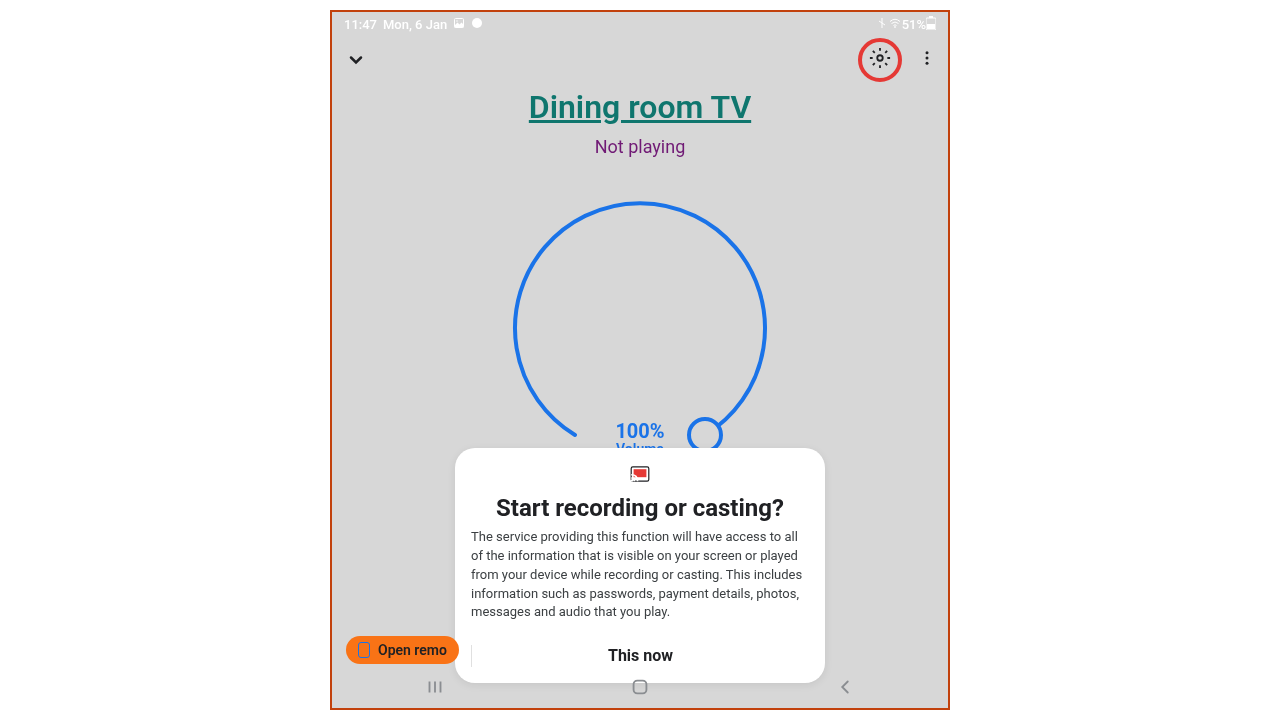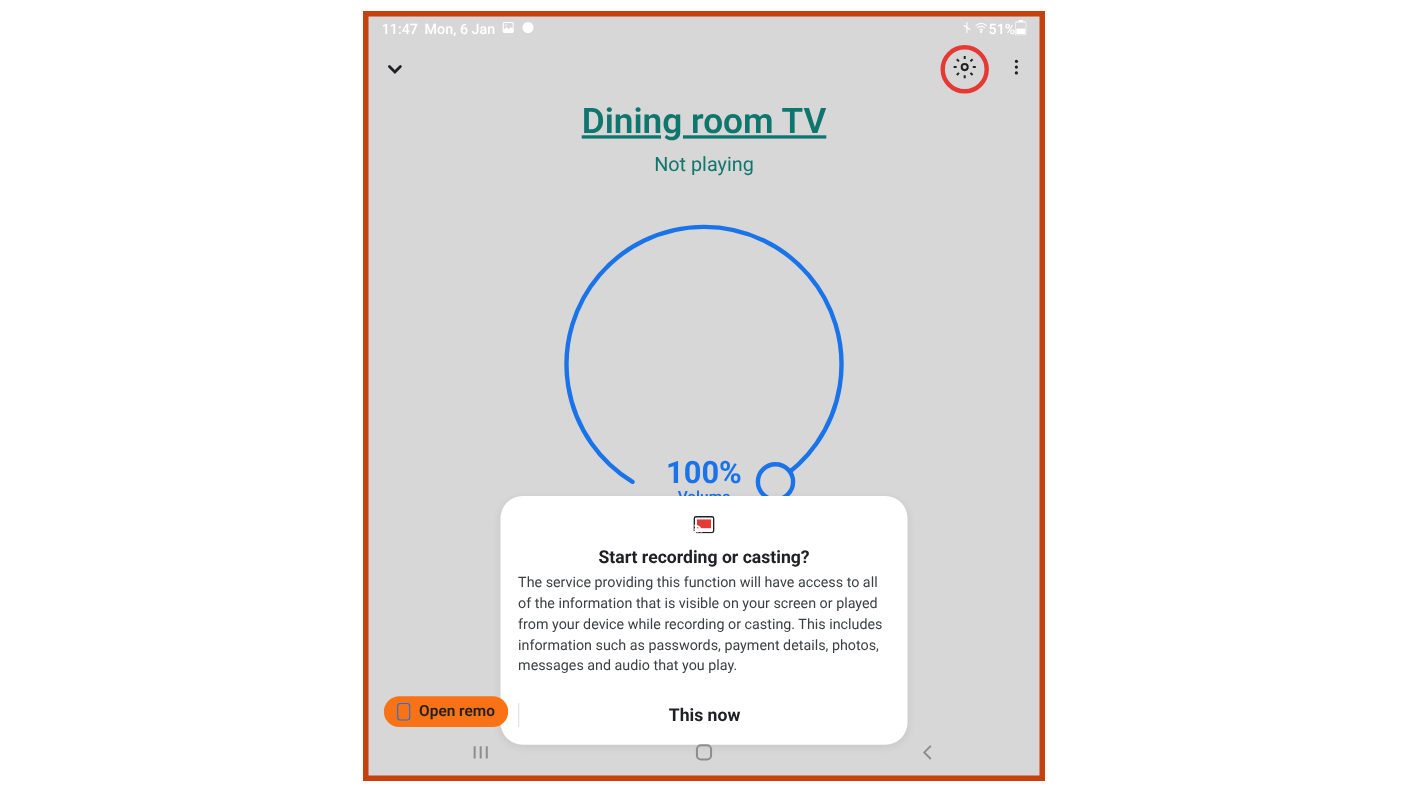--- a/index.html
+++ b/index.html
@@ -9,21 +9,21 @@
       background: #ffffff;
       display: flex;
       align-items: center;
       justify-content: center;
       font-family: -apple-system, BlinkMacSystemFont, 'Segoe UI', Roboto, sans-serif;
     }
     .phone-frame {
       width: 620px;
       height: 700px;
       background: #d7d7d7;
-      border: 5px solid #c2410c;
+      border: 2px solid #c2410c;
       position: relative;
       overflow: hidden;
     }
     .status-bar {
       height: 24px;
       display: flex;
       justify-content: space-between;
       align-items: center;
       padding: 0 12px;
       color: #ffffff;
@@ -64,37 +64,37 @@
       text-align: center;
       font-size: 32px;
       font-weight: 600;
       color: #0f766e;
       margin-top: 4px;
       text-decoration: underline;
     }
     .device-status {
       text-align: center;
       font-size: 18px;
-      color: #0f766e;
+      color: #701a75;
       margin-top: 10px;
     }
     .volume-ring-wrap {
       display: flex;
       justify-content: center;
       margin-top: 28px;
       position: relative;
     }
     .volume-label-wrap {
       position: absolute;
       bottom: 8px;
       left: 0; right: 0;
       text-align: center;
     }
     .volume-percent {
-      font-size: 28px;
+      font-size: 20px;
       font-weight: 700;
       color: #1a73e8;
     }
     .volume-word {
       font-size: 14px;
       font-weight: 600;
       color: #1a73e8;
       margin-top: -2px;
     }
     .dialog {
@@ -108,21 +108,21 @@
       padding: 18px 16px 12px 16px;
       box-shadow: 0 2px 8px rgba(0,0,0,0.08);
     }
     .cast-icon-wrap {
       display: flex;
       justify-content: center;
       margin-bottom: 8px;
     }
     .dialog-title {
       text-align: center;
-      font-size: 16px;
+      font-size: 24px;
       font-weight: 700;
       color: #202124;
       margin-bottom: 6px;
     }
     .dialog-body {
       font-size: 13px;
       line-height: 1.45;
       color: #3c4043;
     }
     .dialog-actions {

